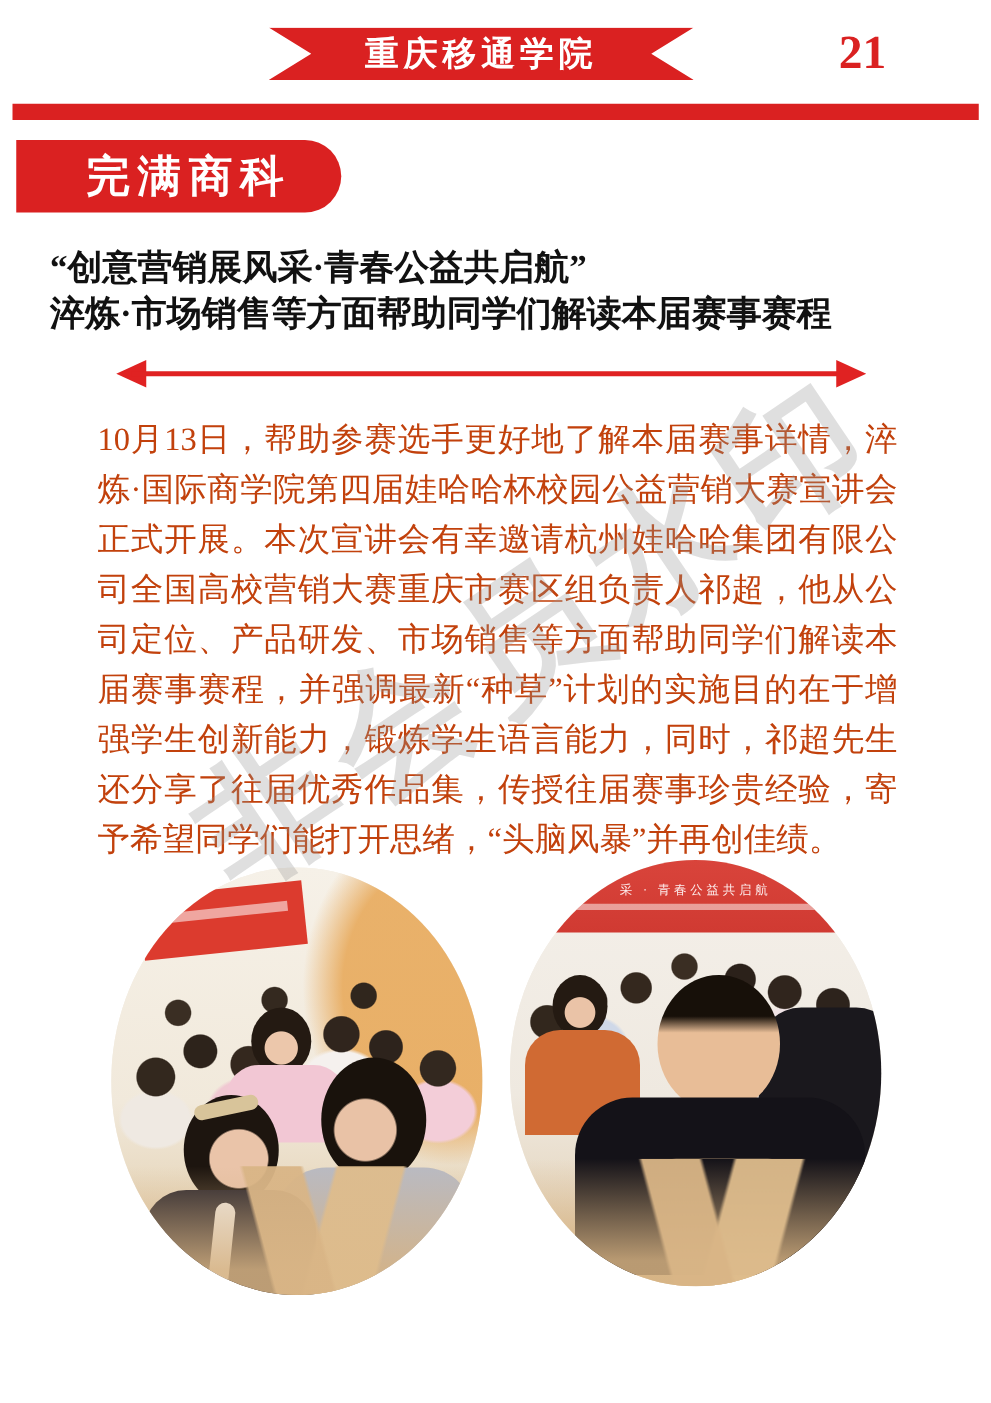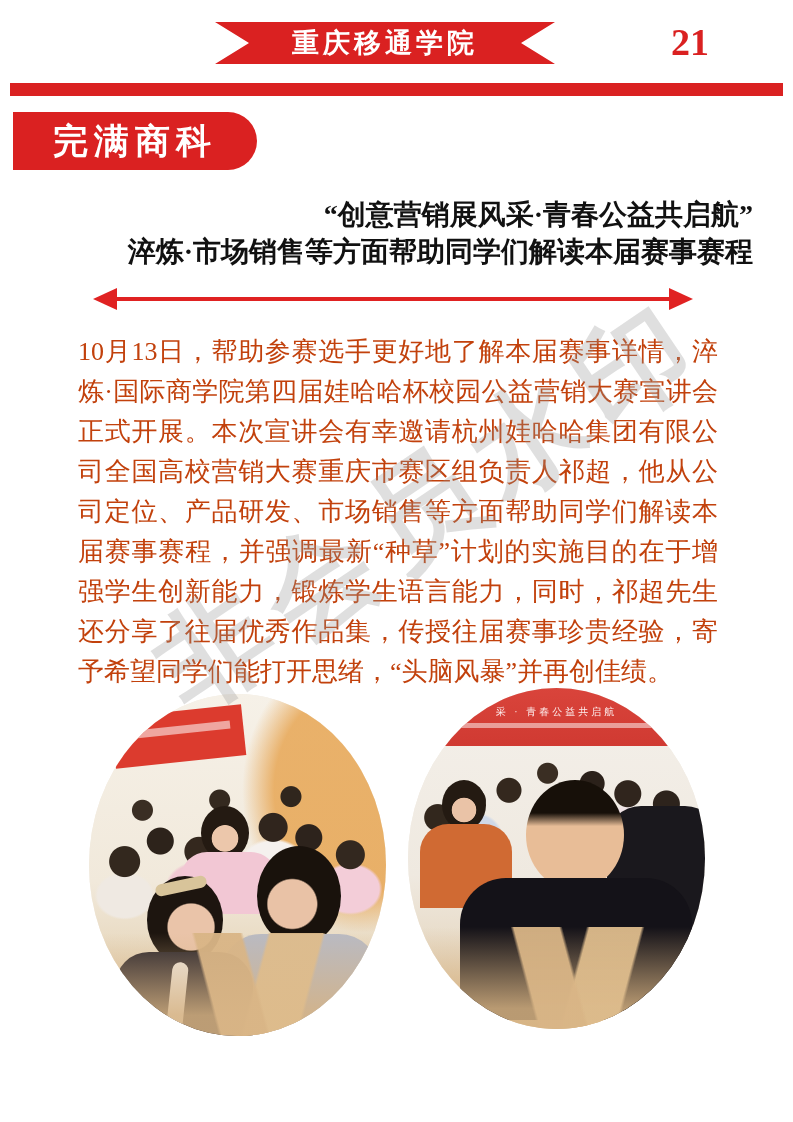--- a/index.html
+++ b/index.html
@@ -22,26 +22,26 @@
     position:absolute;left:655px;top:22px;width:70px;height:40px;
     color:#da2121;font-size:38px;font-weight:bold;text-align:center;line-height:40px;
   }
   .top-rule{
     position:absolute;left:10px;top:83px;width:773px;height:13px;background:#da2121;
   }
   
   .badge{
     position:absolute;left:13px;top:112px;width:244px;height:58px;
     background:#da2121;border-radius:0 30px 30px 0;
-    display:flex;align-items:center;justify-content:center;
+    display:flex;align-items:center;justify-content:center;padding-left:16px;
   }
   .badge span{color:#ffffff;font-size:35px;font-weight:bold;letter-spacing:6px;}
   
   .article-title{
-    position:absolute;left:40px;top:196px;width:713px;text-align:right;
+    position:absolute;left:40px;top:196px;width:713px;text-align:left;
     color:#111111;font-weight:bold;font-size:28px;line-height:37px;
   }
   
   .arrow-divider{position:absolute;left:93px;top:288px;width:600px;height:22px;}
   .arrow-divider .shaft{
     position:absolute;left:12px;right:12px;top:9px;height:4px;background:#e02222;
   }
   .arrow-divider .head-left{
     position:absolute;left:0;top:0;width:0;height:0;
     border-top:11px solid transparent;border-bottom:11px solid transparent;

